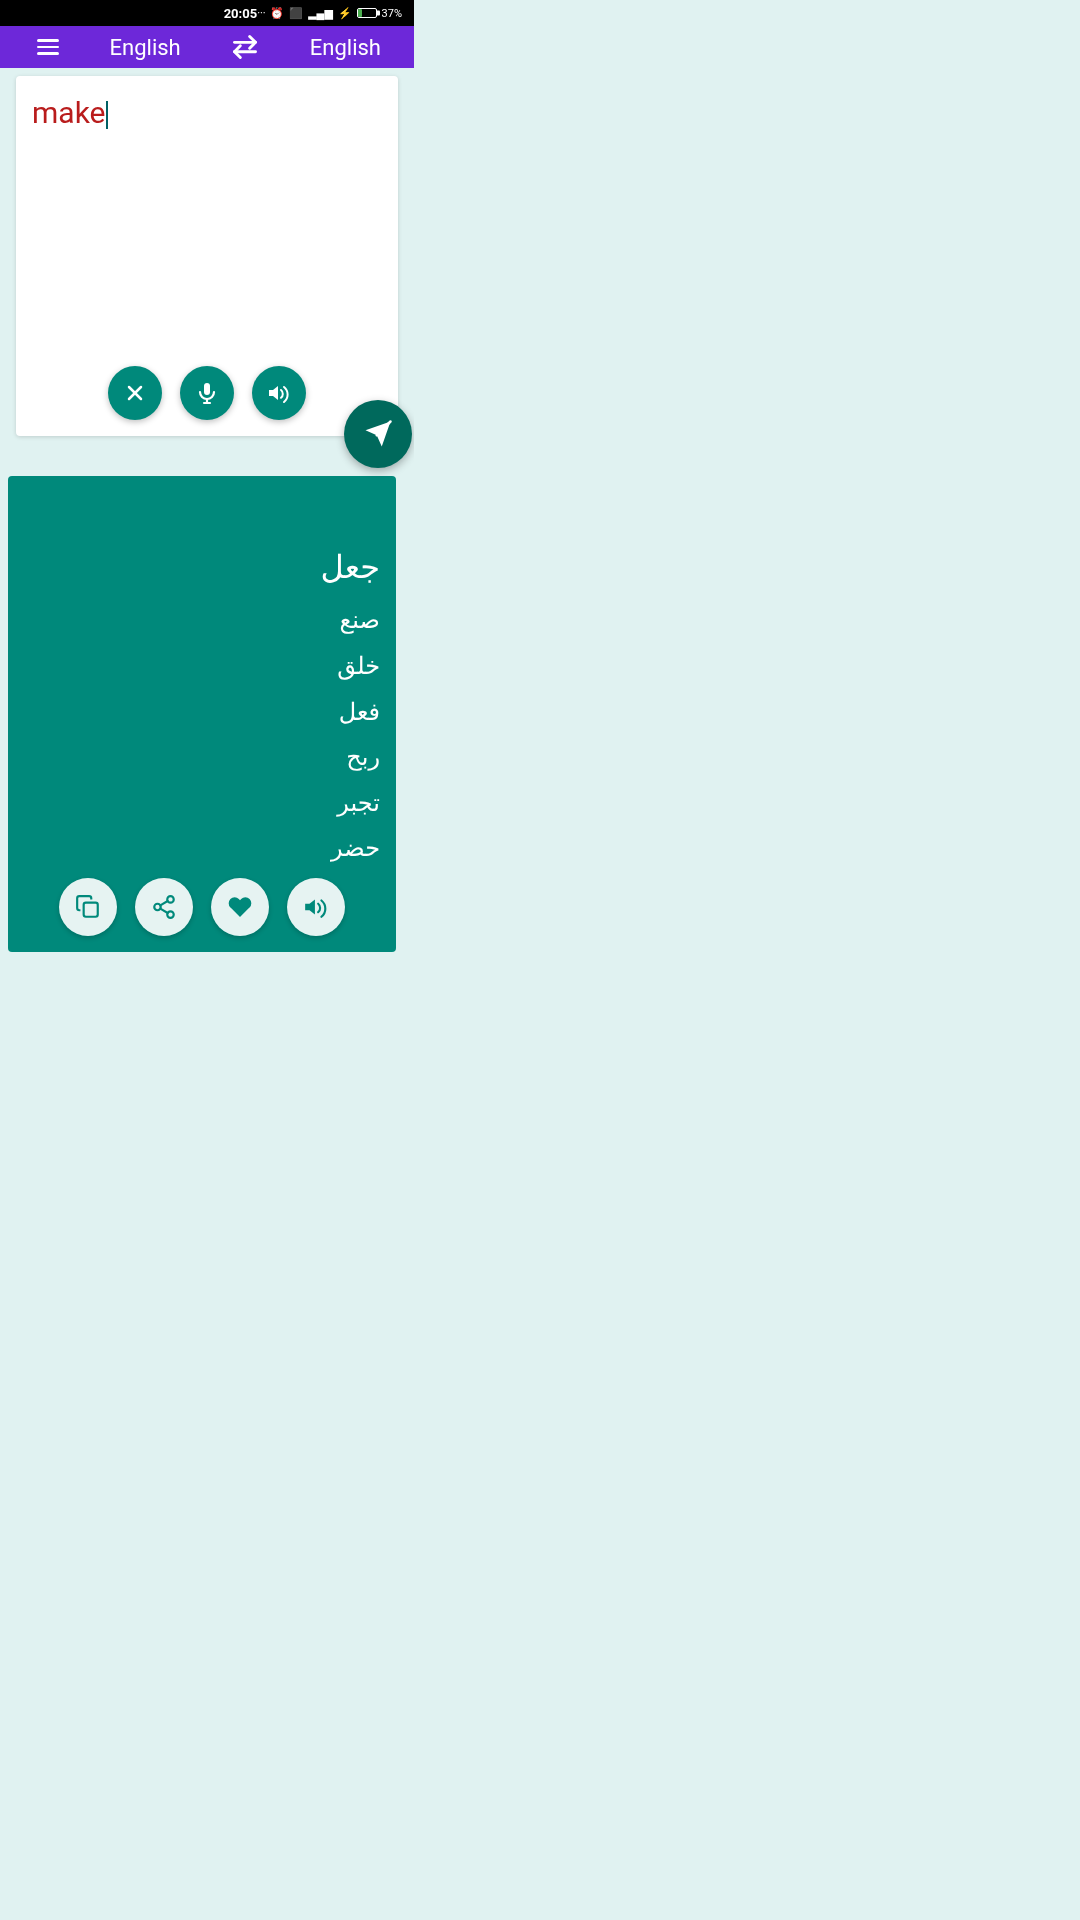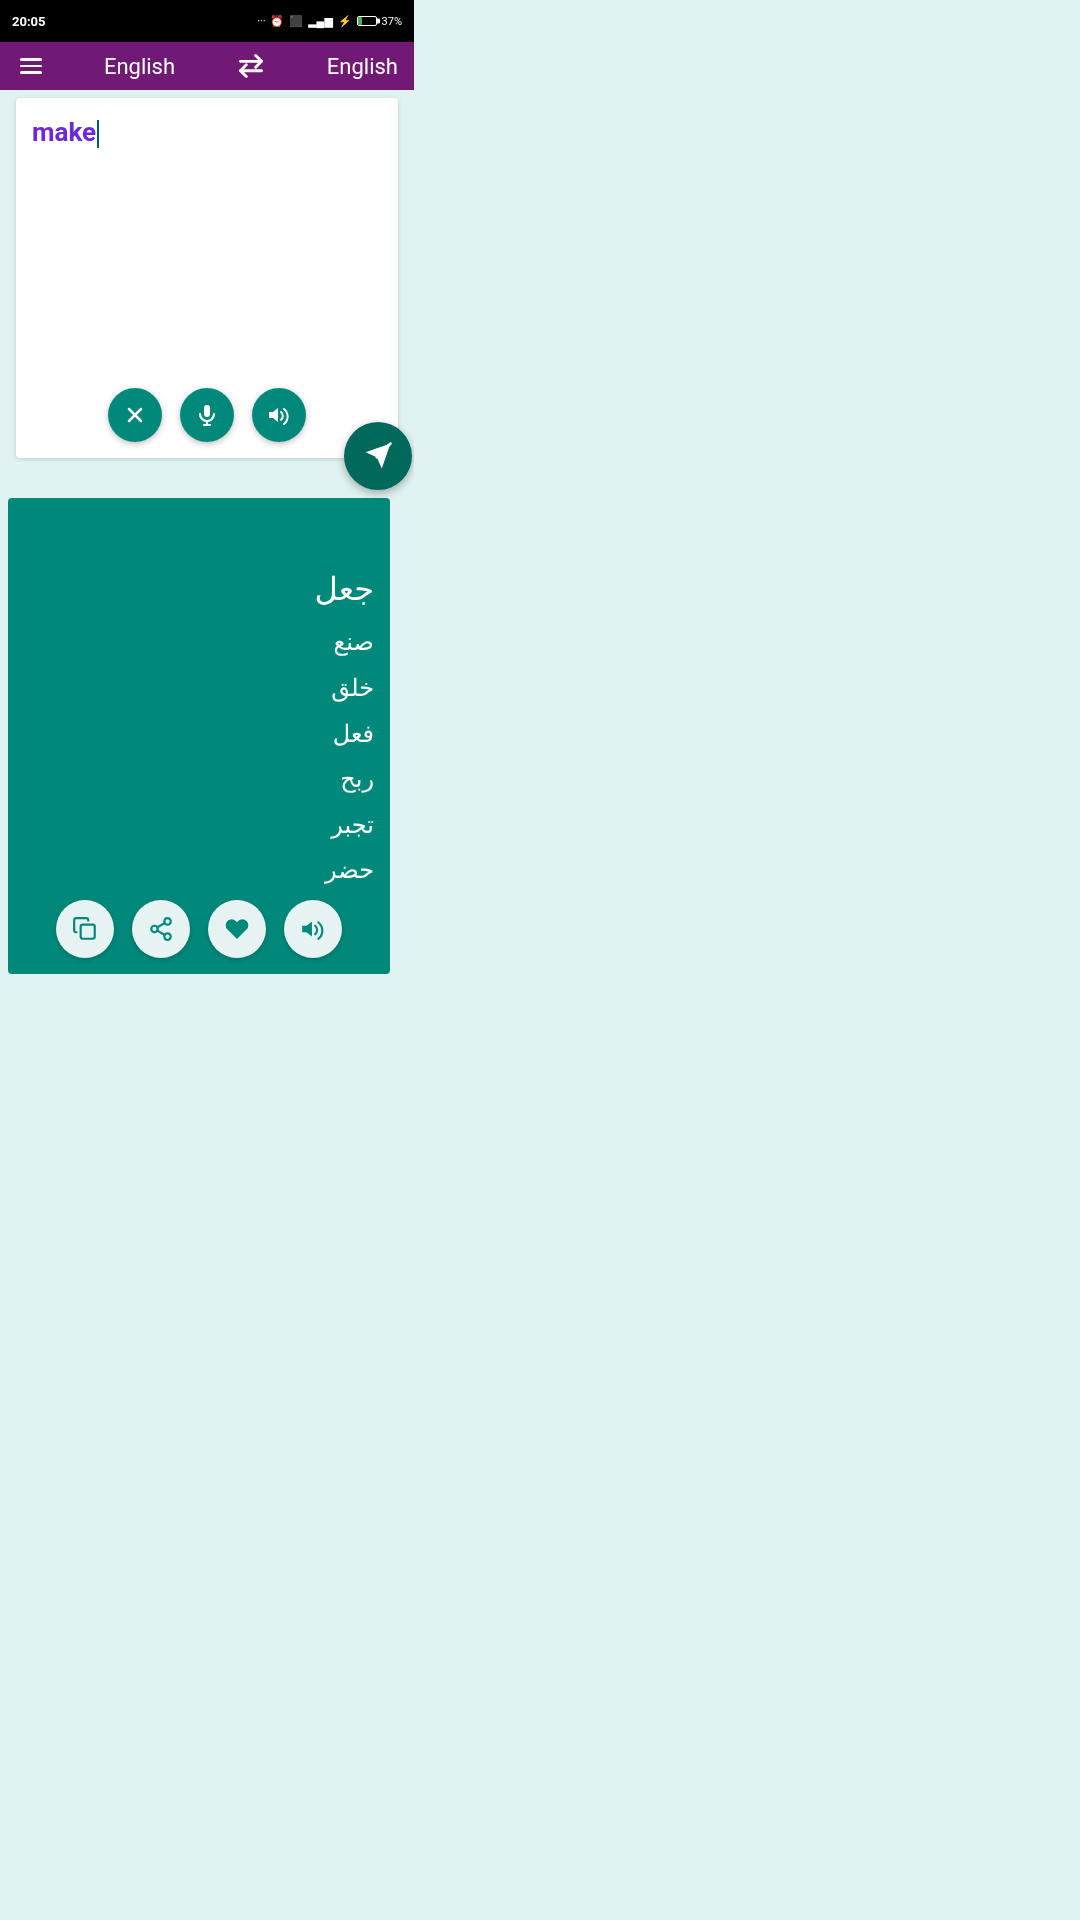--- a/index.html
+++ b/index.html
@@ -17,23 +17,23 @@
       overflow-x: hidden;
     }
 
     
     .status-bar {
       background: #000;
       color: #fff;
       font-size: 13px;
       padding: 5px 12px;
       display: flex;
-      justify-content: space-between;
-      align-items: center;
-      height: 42px;
+      justify-content: flex-end;
+      align-items: center;
+      height: 26px;
     }
     .status-time {
       font-weight: bold;
     }
     .status-icons {
       display: flex;
       align-items: center;
       gap: 5px;
       font-size: 11px;
     }
@@ -58,26 +58,26 @@
     }
     .battery-fill {
       background: #4caf50;
       width: 25%;
       height: 100%;
       border-radius: 1px;
     }
 
     
     .top-nav {
-      background: #701a75;
+      background: #6d28d9;
       display: flex;
       align-items: center;
       justify-content: space-between;
-      padding: 0 16px;
-      height: 48px;
+      padding: 0 33px;
+      height: 42px;
     }
     .hamburger-icon {
       color: #fff;
       font-size: 22px;
       cursor: pointer;
       display: flex;
       flex-direction: column;
       gap: 4px;
       padding: 4px;
     }
@@ -125,23 +125,23 @@
       border-radius: 4px;
       padding: 16px;
       position: relative;
       box-shadow: 0 1px 4px rgba(0,0,0,0.15);
       min-height: 360px;
       display: flex;
       flex-direction: column;
       justify-content: space-between;
     }
     .source-text {
-      font-size: 26px;
-      color: #6d28d9;
-      font-weight: 700;
+      font-size: 30px;
+      color: #b91c1c;
+      font-weight: 400;
       line-height: 1.4;
       flex: 1;
       word-break: break-word;
     }
     .cursor {
       display: inline-block;
       width: 2px;
       height: 28px;
       background: #006064;
       vertical-align: middle;
@@ -193,21 +193,21 @@
     }
     .translate-btn svg {
       width: 30px;
       height: 30px;
       fill: #fff;
     }
 
     
     .target-panel {
       background: #00897b;
-      margin: 0 24px 8px 8px;
+      margin: 0 18px 8px 8px;
       border-radius: 4px;
       padding: 16px 16px 80px 16px;
       min-height: 400px;
       position: relative;
       display: flex;
       flex-direction: column;
       justify-content: space-between;
     }
     .translation-text {
       text-align: right;

